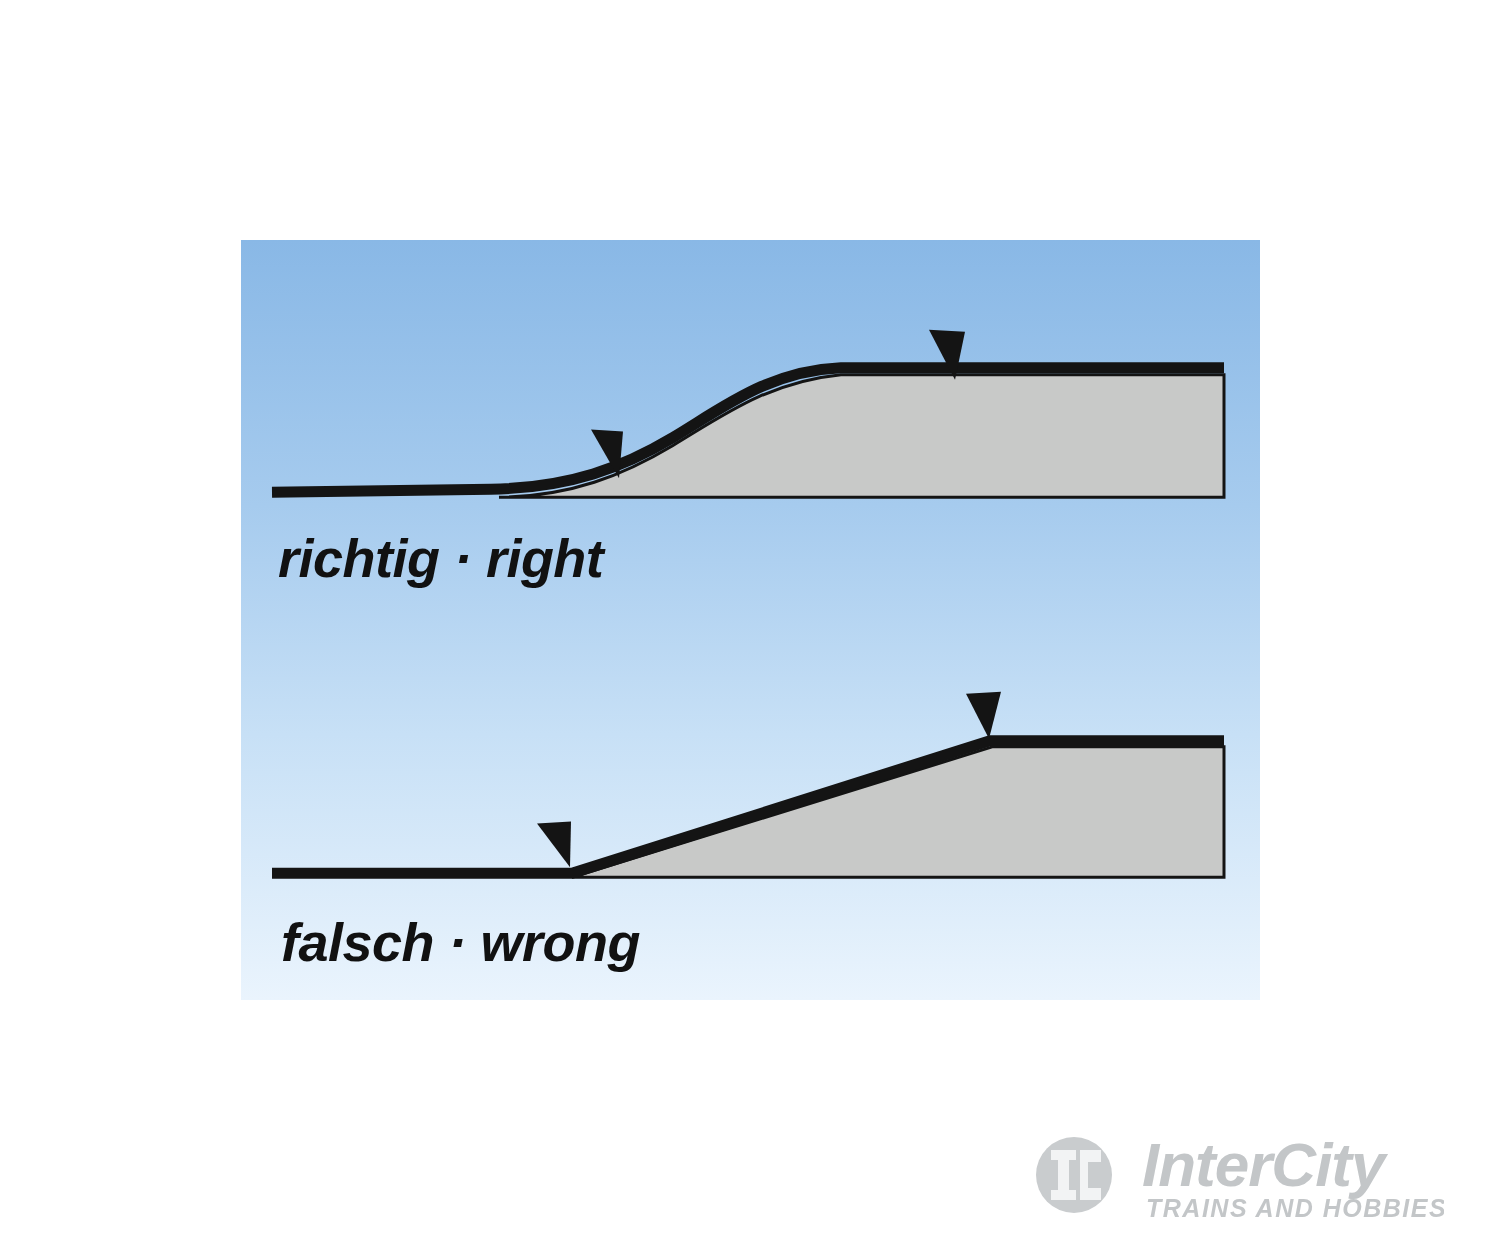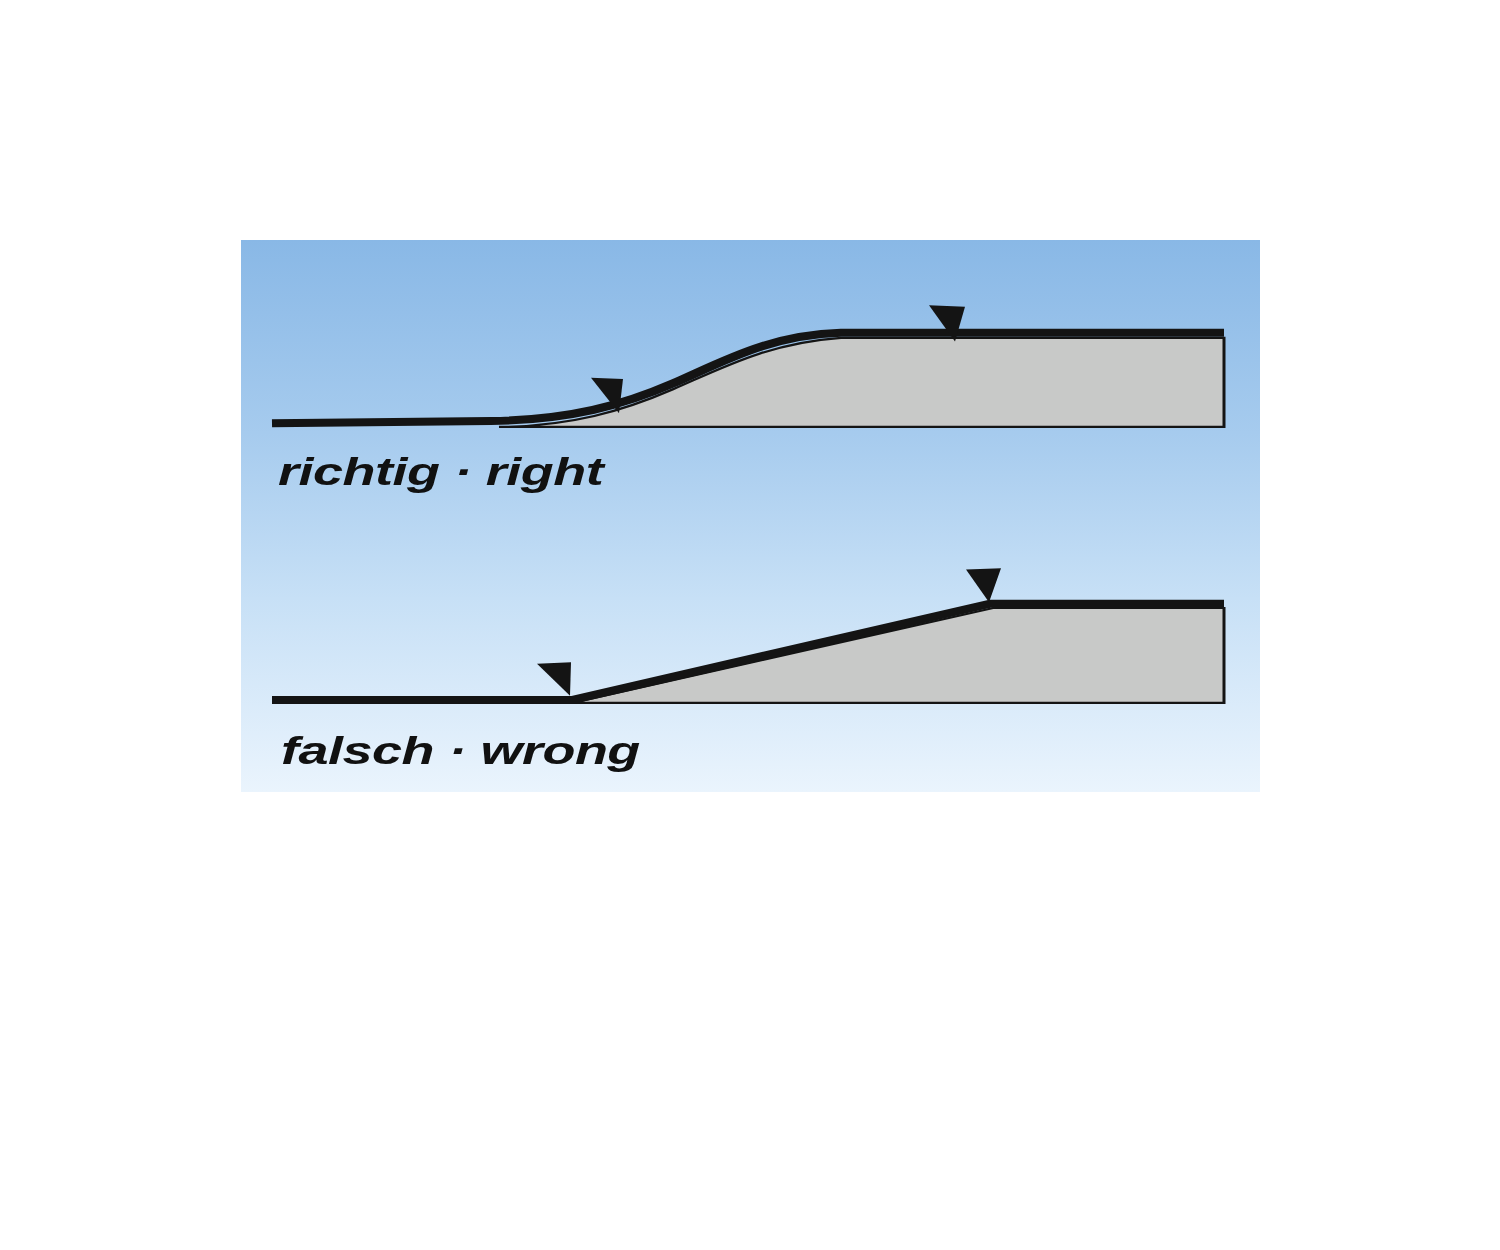--- a/index.html
+++ b/index.html
@@ -19,21 +19,21 @@
     left: 0;
     top: 0;
     width: 1500px;
     height: 1250px;
   }
   .illustration-panel {
     position: absolute;
     left: 241px;
     top: 240px;
     width: 1019px;
-    height: 552px;
+    height: 760px;
   }
   .panel-svg {
     display: block;
     width: 100%;
     height: 100%;
   }
   .caption-text {
     font-family: "Liberation Sans", sans-serif;
     font-weight: bold;
     font-style: italic;
@@ -125,14 +125,32 @@
 
         <path fill="#141414" d="M 296 585 L 330 583 L 329 629 Z"></path>
 
         <path fill="#141414" d="M 725 455 L 760 453 L 748 500 Z"></path>
 
         <text class="caption-text" x="40" y="723">falsch · wrong</text>
       </g>
     </svg>
   </div>
 
+  <div class="brand-logo">
+    <svg class="brand-svg" viewBox="0 0 410 98" preserveAspectRatio="xMidYMid meet">
+
+      <g>
+        <circle cx="40" cy="47" r="38" fill="#c9ccce"></circle>
+
+        <path fill="#f2f3f4" d="M 17 22 L 42 22 L 42 32 L 35 32 L 35 62 L 42 62 L 42 72 L 17 72 L 17 62 L 24 62 L 24 32 L 17 32 Z"></path>
+
+        <path fill="#f2f3f4" d="M 67 22 L 67 34 L 54 34 L 54 60 L 67 60 L 67 72
+                 L 46 72 L 46 22 Z"></path>
+        <rect x="54" y="40" width="14" height="14" fill="#c9ccce"></rect>
+      </g>
+
+      <text class="brand-wordmark" x="108" y="58">InterCity</text>
+
+      <text class="brand-tagline" x="112" y="89">TRAINS AND HOBBIES</text>
+    </svg>
+  </div>
 
 </div>
 
 </body></html>

